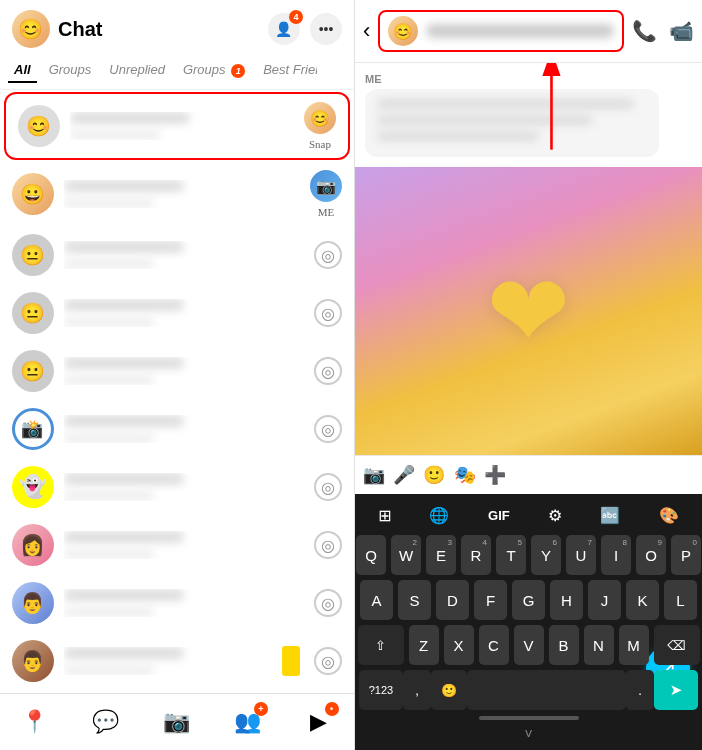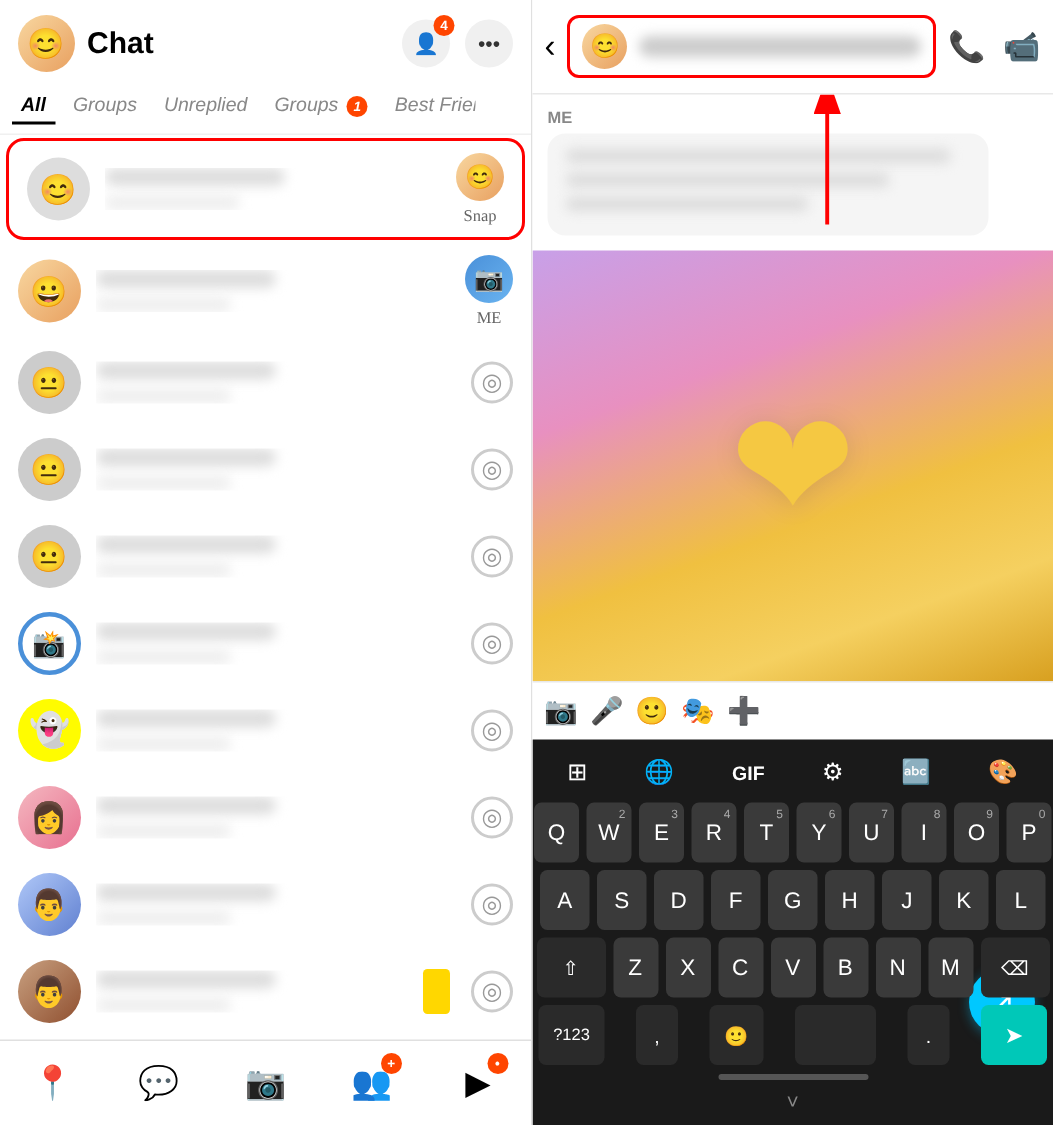--- a/index.html
+++ b/index.html
@@ -474,21 +474,21 @@
     .kb-key.action {
       background: #00c8b8;
       color: #fff;
       min-width: 44px;
       max-width: 44px;
     }
 
     .kb-bottom {
       display: flex;
       justify-content: flex-end;
-      gap: 21px;
+      gap: 0;
       margin-top: 2px;
       align-items: center;
     }
 
     .home-indicator {
       width: 100px;
       height: 4px;
       background: #555;
       border-radius: 2px;
       margin: 6px auto 2px;

